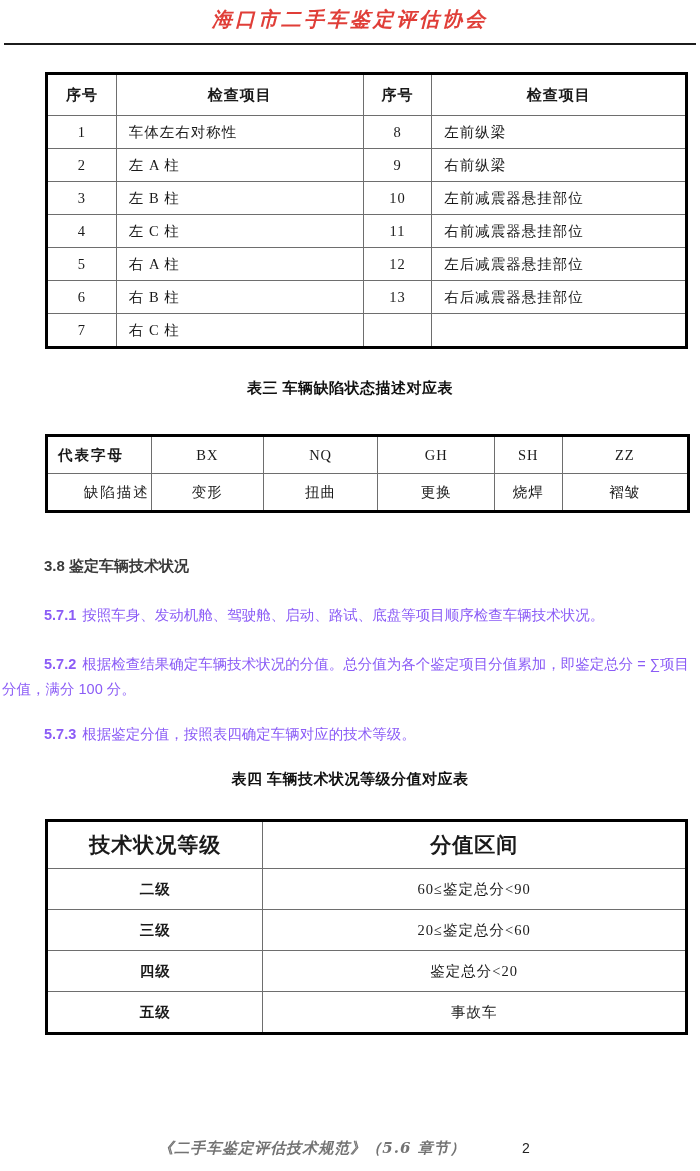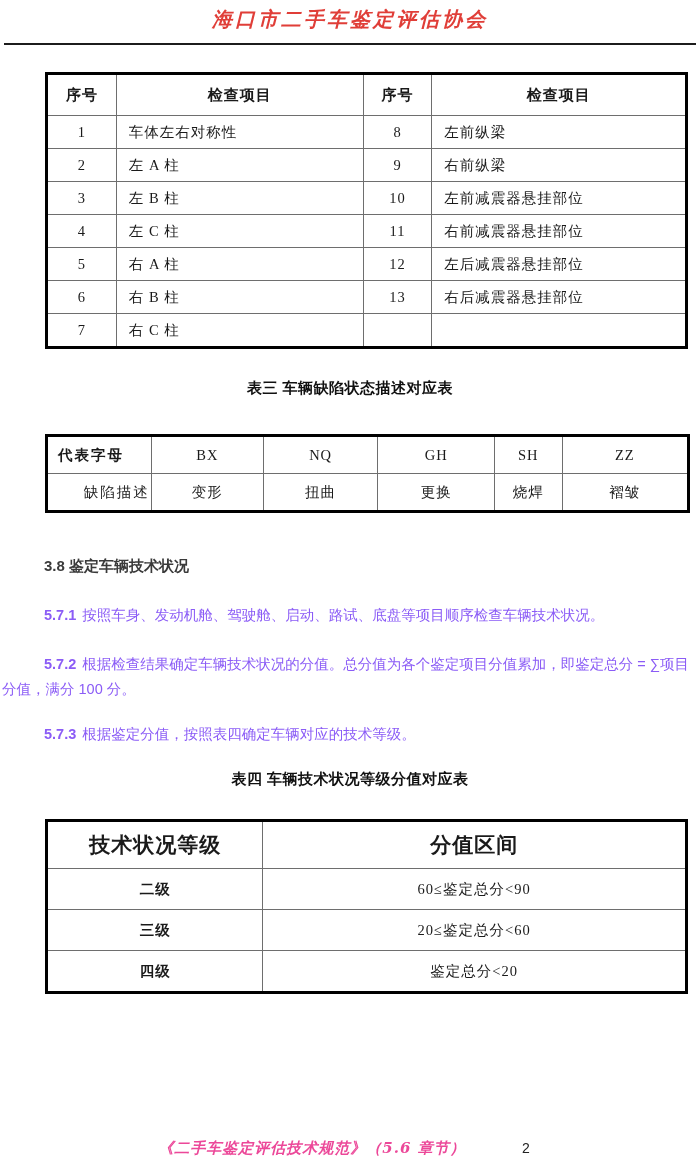--- a/index.html
+++ b/index.html
@@ -82,21 +82,21 @@
   .para.p573 { margin-top:20px; }
   .pnum { font-weight:700; margin-right:6px; }
   
   .footer { position:absolute; top:1139px; left:0; width:700px; height:24px; }
   .footer-text {
     position:absolute; left:0; width:624px;
     text-align:center;
     font-family:"DejaVu Serif","Liberation Serif",serif;
     font-style:italic; font-weight:700;
     font-size:15px; letter-spacing:1px;
-    color:#ec4899;
+    color:#737373;
   }
   .footer-page {
     position:absolute; left:522px; top:1px;
     font-size:14px; color:#222222;
     font-family:"Liberation Sans",sans-serif;
   }
 </style>
 </head>
 <body>
 
@@ -225,20 +225,24 @@
         <td>60≤鉴定总分&lt;90</td>
       </tr>
       <tr>
         <td class="grade">三级</td>
         <td>20≤鉴定总分&lt;60</td>
       </tr>
       <tr>
         <td class="grade">四级</td>
         <td>鉴定总分&lt;20</td>
       </tr>
+      <tr>
+        <td class="grade">五级</td>
+        <td>事故车</td>
+      </tr>
     </tbody>
   </table>
 
   <div class="footer">
     <div class="footer-text">《二手车鉴定评估技术规范》（5.6 章节）</div>
     <div class="footer-page">2</div>
   </div>
 
 </div>
 

